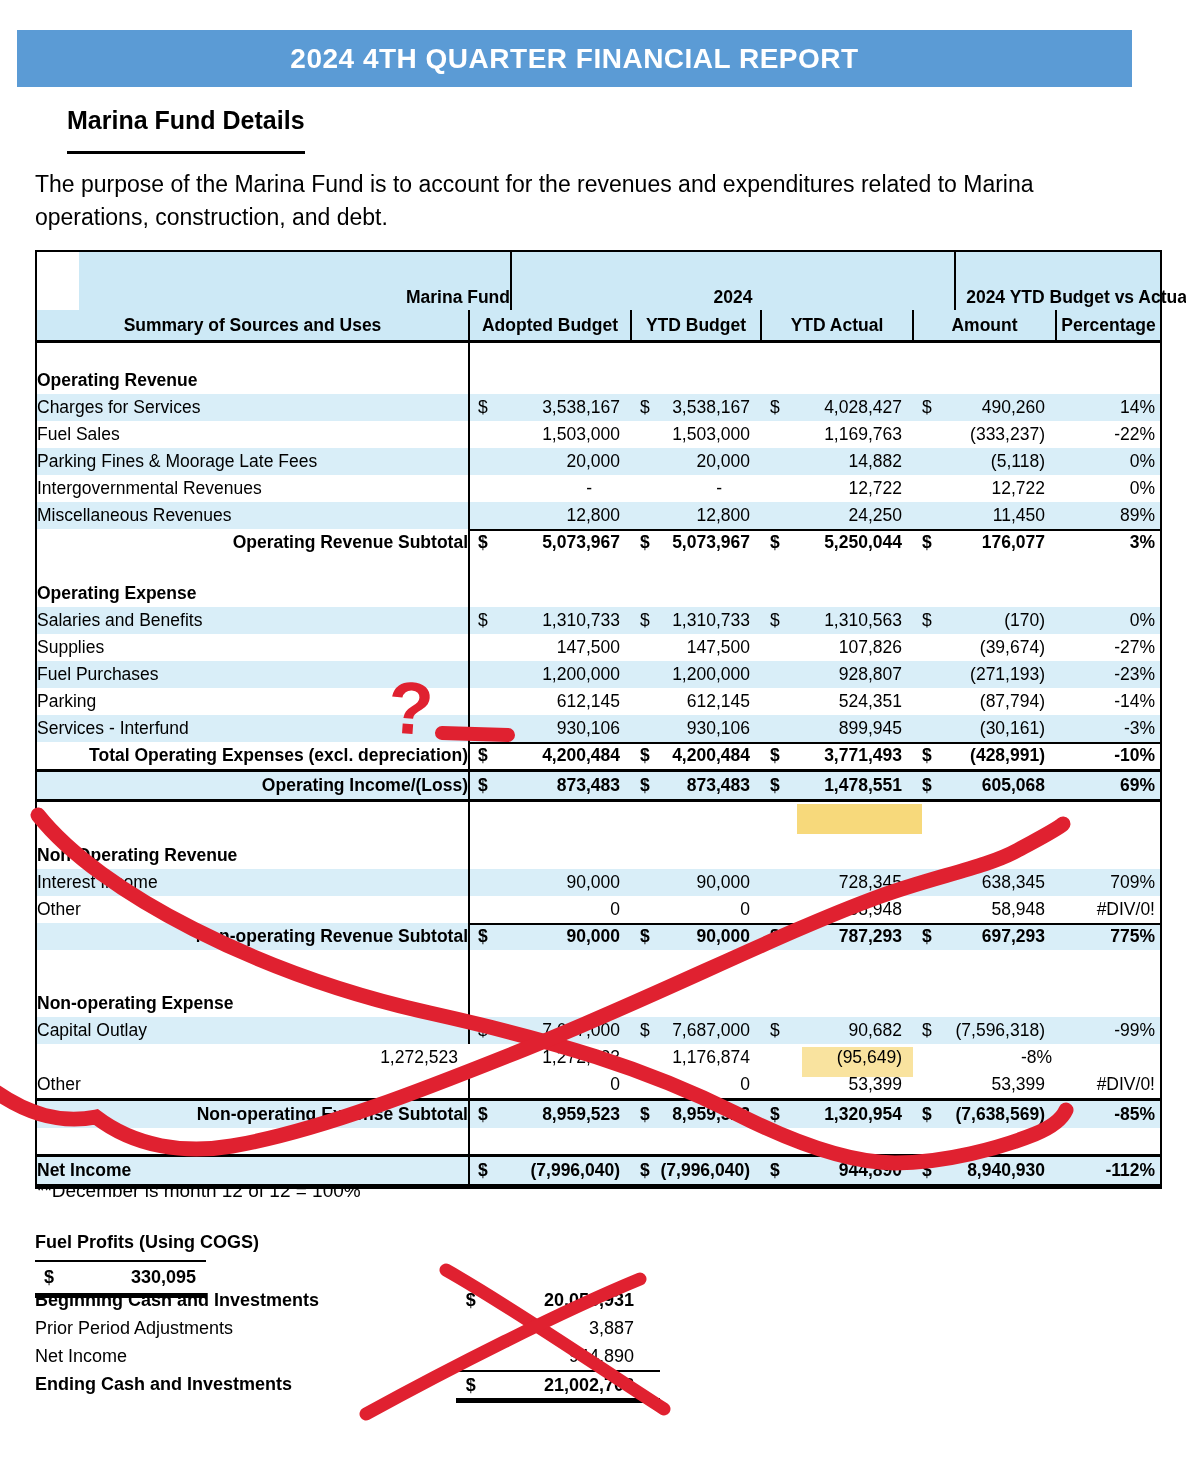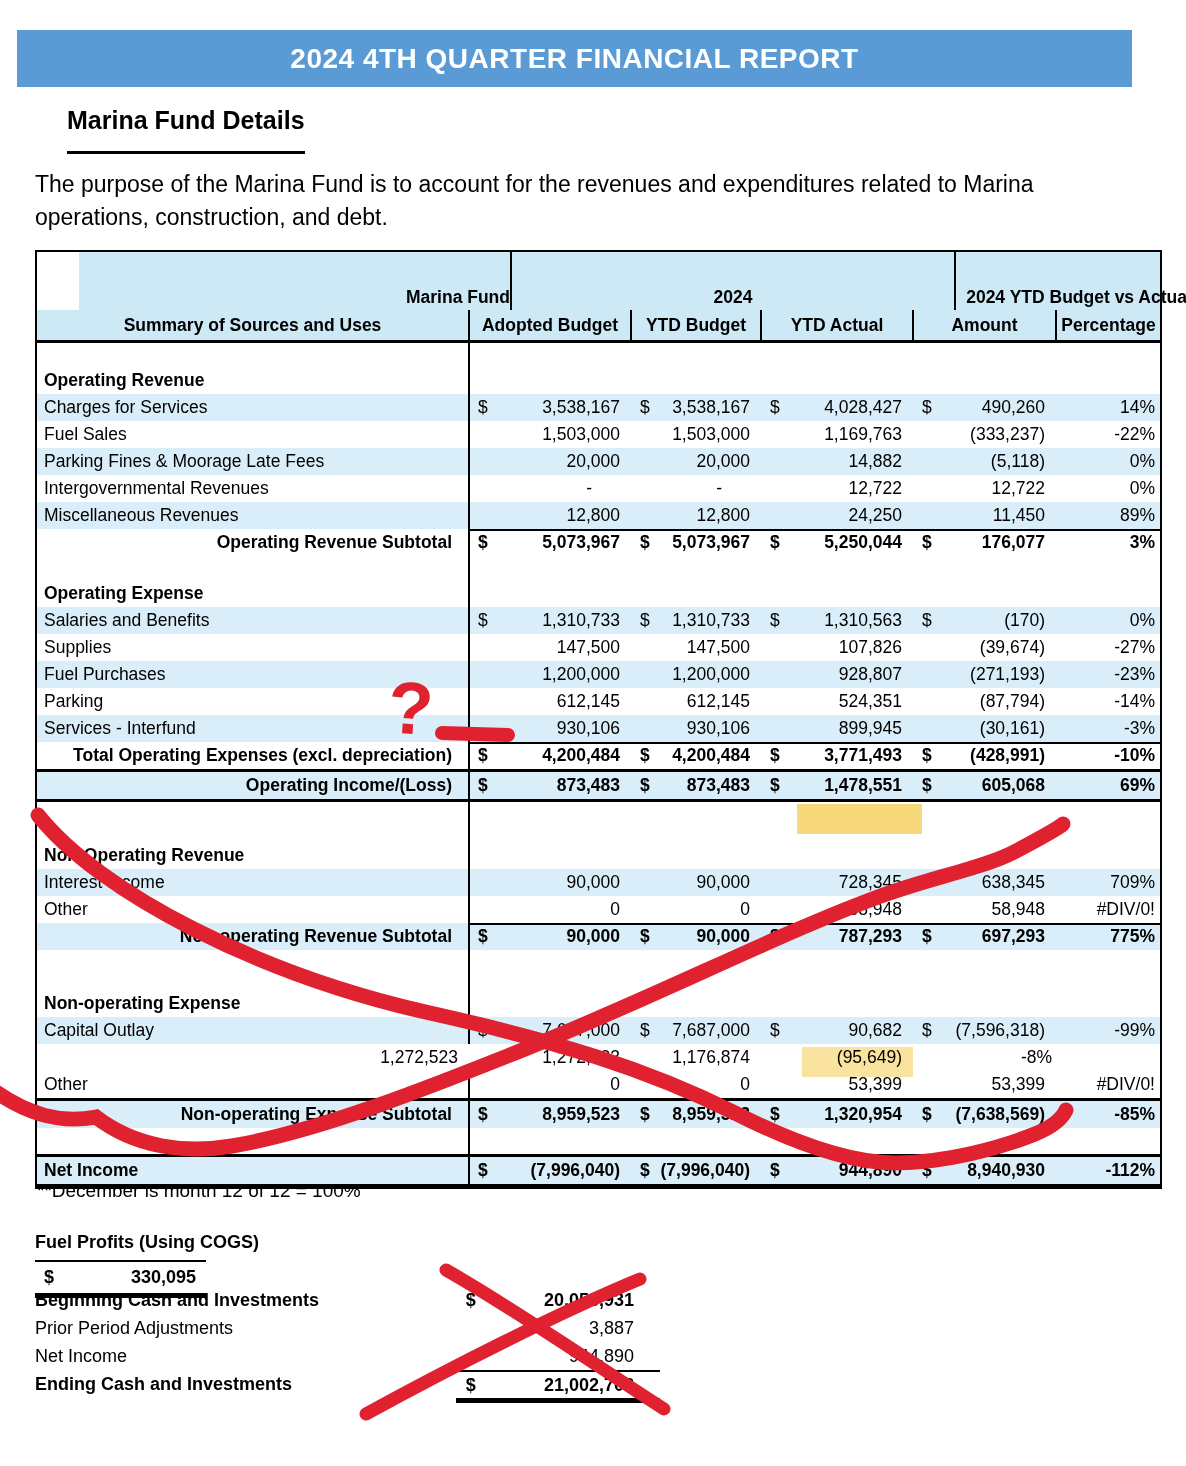--- a/index.html
+++ b/index.html
@@ -19,28 +19,28 @@
   .trow{display:grid;grid-template-columns:433px 162px 130px 152px 143px 103px;
         height:27px;line-height:27px;font-size:17.5px;}
   .hrow1{height:58px;line-height:normal;background:var(--header_blue);margin-left:42px;}
   .hrow2{height:30px;line-height:30px;background:var(--header_blue);
          border-bottom:3px solid #000;font-weight:700;}
   .hc{display:flex;align-items:flex-end;justify-content:center;font-weight:700;
       border-right:2px solid #000;padding-bottom:2px;}
   .hc2{text-align:center;border-right:2px solid #000;}
   .hc:last-child,.hc2:last-child{border-right:none;}
   .hlabel{flex-direction:column;justify-content:flex-end;}
-  .lc{border-right:2px solid #000;padding-left:7px;overflow:hidden;white-space:nowrap;}
+  .lc{border-right:2px solid #000;padding-left:0;overflow:hidden;white-space:nowrap;}
   .mc{display:flex;justify-content:space-between;padding:0 12px 0 8px;}
   .mc .val{margin-left:auto;}
   .mc .dash{padding-right:28px;}
   .pc{text-align:right;padding-right:5px;}
   .shade{background:var(--band_blue);}
   .boldrow{font-weight:700;}
-  .ra .lc{text-align:right;padding-right:16px;padding-left:0;}
+  .ra .lc{text-align:right;padding-right:0;padding-left:0;}
   .ul .mc,.ul .pc{border-bottom:2.5px solid #000;}
   .tt{border-top:3px solid #000;}
   .tb{border-bottom:3px solid #000;}
   .secl{font-weight:700;}
 
   
   .footnote{position:absolute;left:37px;top:1180px;font-size:19px;}
   .fuel{position:absolute;left:35px;top:1224px;width:877px;display:flex;justify-content:flex-end;
         font-size:18px;font-weight:700;flex-direction:column;}
   .fuel .flabel{line-height:36px;padding-right:9px;}

